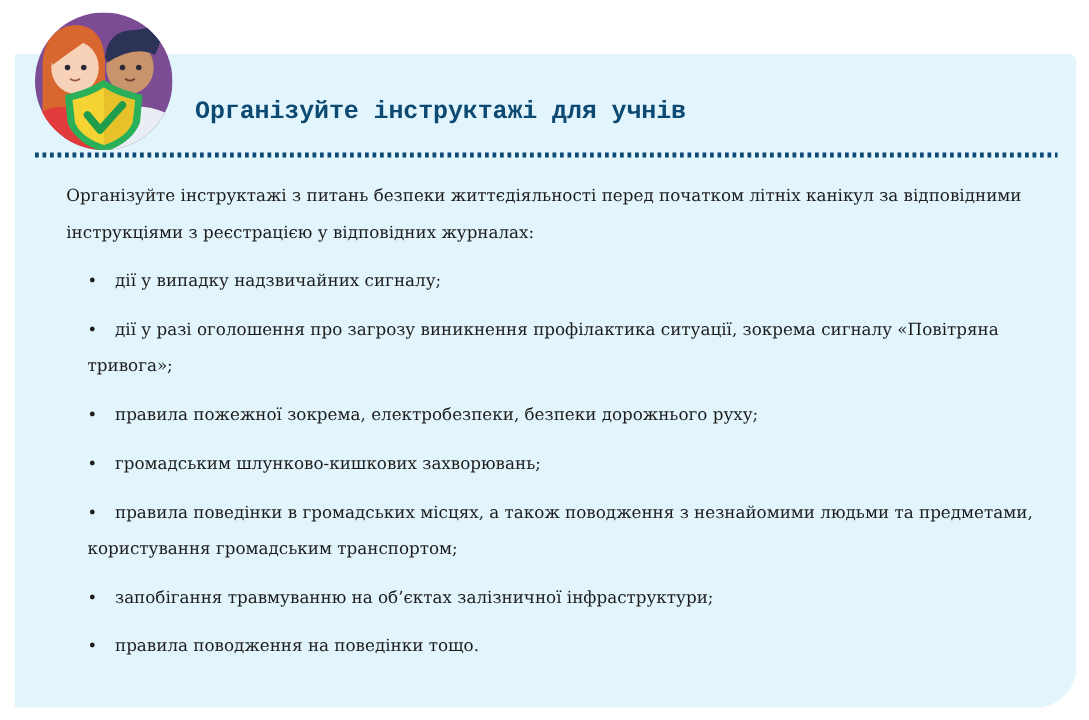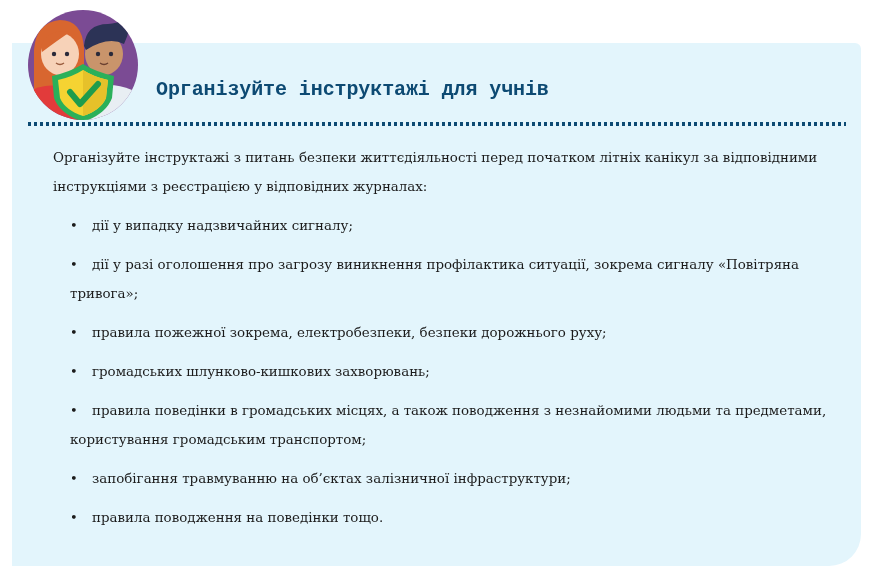--- a/index.html
+++ b/index.html
@@ -91,21 +91,21 @@
     <li>
         <span class="bullet">•</span>
         <span class="text">дії у разі оголошення про загрозу виникнення профілактика ситуації, зокрема сигналу «Повітряна тривога»;</span>
       </li>
     <li>
         <span class="bullet">•</span>
         <span class="text">правила пожежної зокрема, електробезпеки, безпеки дорожнього руху;</span>
       </li>
     <li>
         <span class="bullet">•</span>
-        <span class="text">громадських шлунково-кишкових захворювань;</span>
+        <span class="text">громадським шлунково-кишкових захворювань;</span>
       </li>
     <li>
         <span class="bullet">•</span>
         <span class="text">правила поведінки в громадських місцях, а також поводження з незнайомими людьми та предметами, користування громадським транспортом;</span>
       </li>
     <li>
         <span class="bullet">•</span>
         <span class="text">запобігання травмуванню на об’єктах залізничної інфраструктури;</span>
       </li>
     <li>

